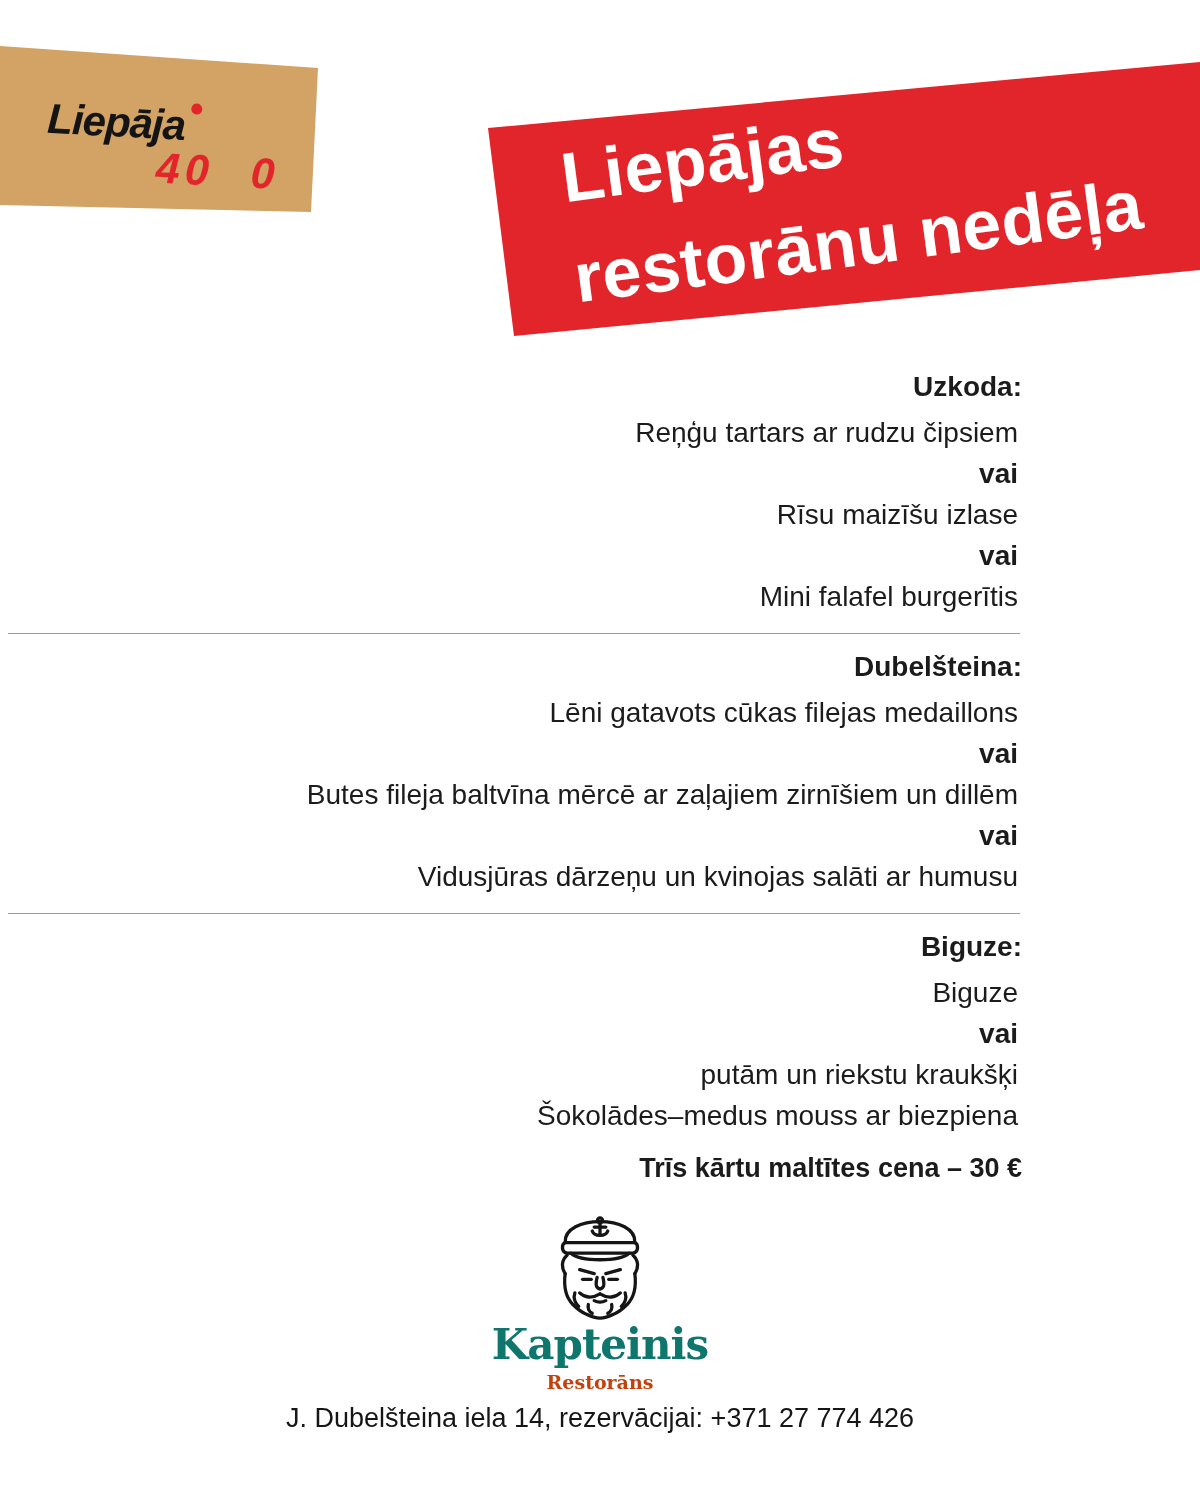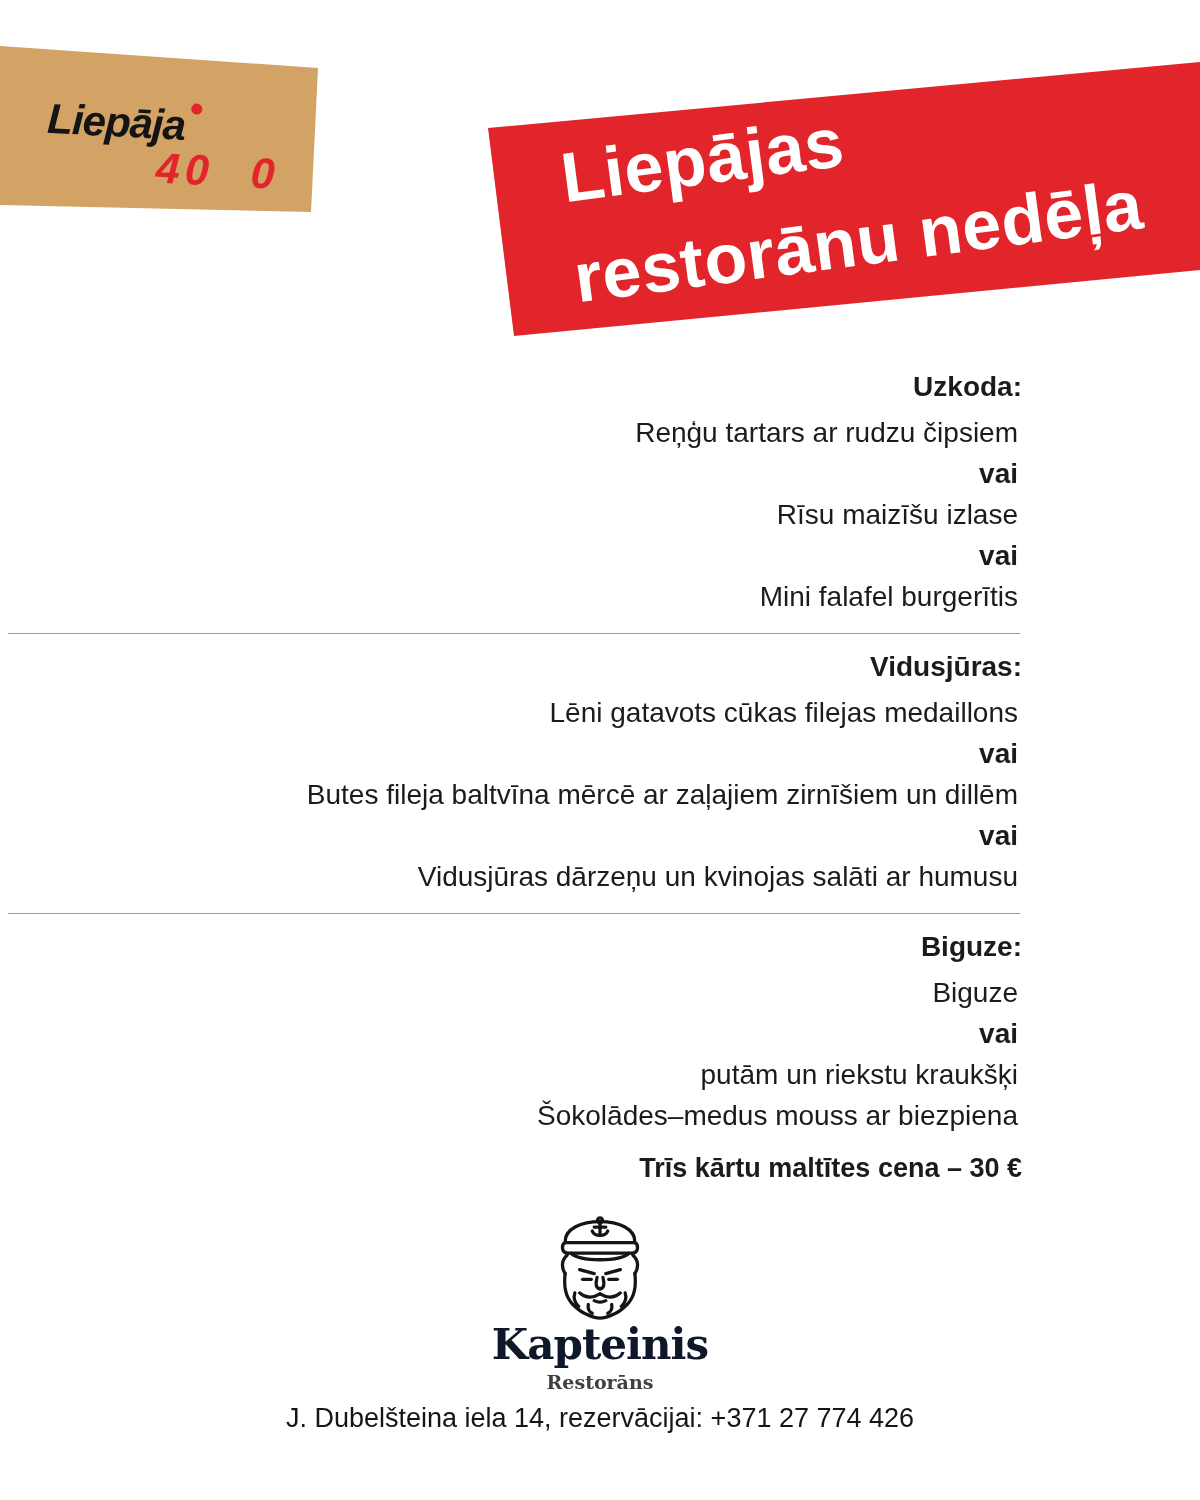--- a/index.html
+++ b/index.html
@@ -61,25 +61,25 @@
     border:0; border-top:1px solid #9b9b9b;
     width:1012px; margin:18px auto 14px auto;
   }
   .price-line { font-weight:bold; margin-top:16px; font-size:27px;padding-left:36px; }
 
   
   .brand { position:absolute; top:1200px; left:0; width:1200px; text-align:center; }
   .captain-svg { display:block; margin:0 auto; width:120px; height:120px; }
   .brand-name {
     font-family:"DejaVu Serif", serif; font-weight:bold;
-    font-size:42px; line-height:50px; letter-spacing:-1px; color:#0f172a;
+    font-size:42px; line-height:50px; letter-spacing:-1px; color:#0f766e;
   }
   .brand-sub {
     font-family:"DejaVu Serif", serif; font-weight:bold;
-    font-size:19px; line-height:24px; color:#404040;
+    font-size:19px; line-height:24px; color:#c2410c;
   }
 
   
   .footer {
     position:absolute; top:1401px; left:0; width:1200px;
     text-align:center; font-size:27px; line-height:34px; color:#161616;
   }
 </style>
 </head>
 <body>
@@ -107,21 +107,21 @@
       <div class="menu-line">Reņģu tartars ar rudzu čipsiem</div>
       <div class="menu-line vai">vai</div>
       <div class="menu-line">Rīsu maizīšu izlase</div>
       <div class="menu-line vai">vai</div>
       <div class="menu-line">Mini falafel burgerītis</div>
     </div>
 
     <hr class="divider">
 
     <div>
-      <div class="menu-heading">Vidusjūras:</div>
+      <div class="menu-heading">Dubelšteina:</div>
       <div class="menu-line">Lēni gatavots cūkas filejas medaillons</div>
       <div class="menu-line vai">vai</div>
       <div class="menu-line">Butes fileja baltvīna mērcē ar zaļajiem zirnīšiem un dillēm</div>
       <div class="menu-line vai">vai</div>
       <div class="menu-line">Vidusjūras dārzeņu un kvinojas salāti ar humusu</div>
     </div>
 
     <hr class="divider">
 
     <div>

